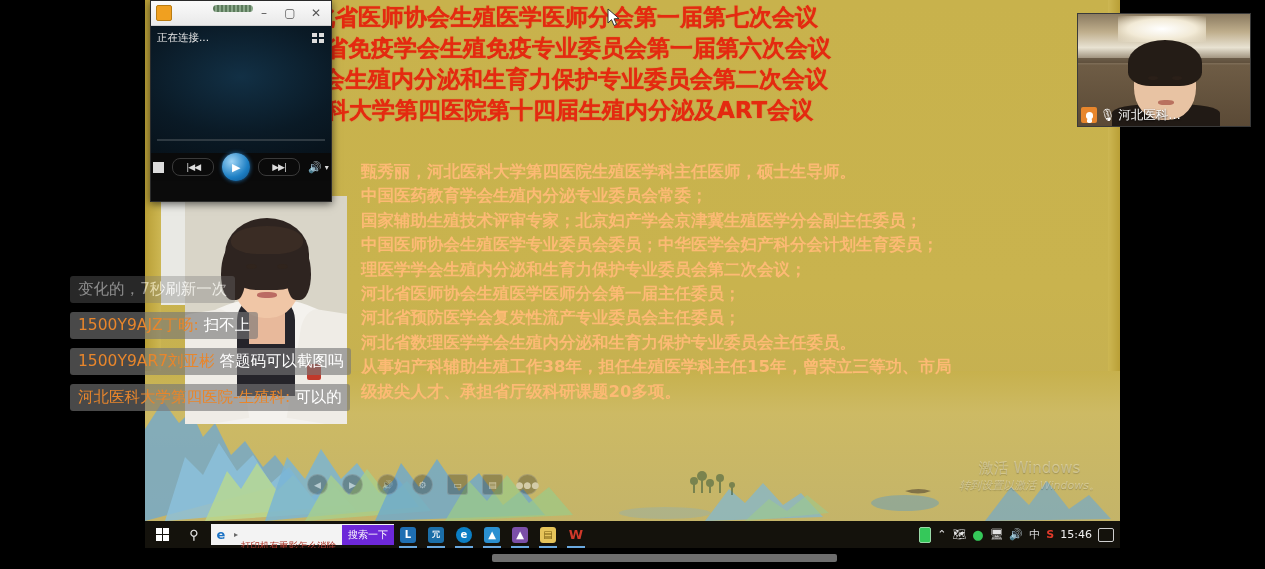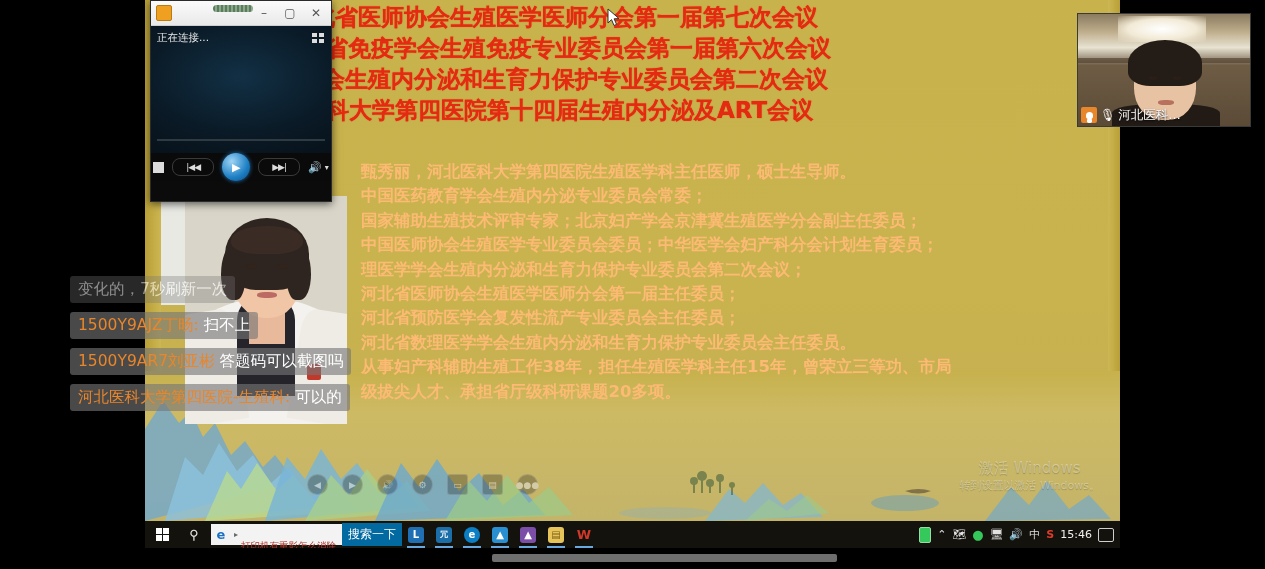--- a/index.html
+++ b/index.html
@@ -122,40 +122,40 @@
       justify-content:center;border-radius:2px;}
   #webcam .person-icon::after{content:"";width:7px;height:7px;border-radius:50% 50% 40% 40%;background:#fff;
       box-shadow:0 5px 0 -1px #fff;}
   #webcam .mic-icon{color:#fff;font-size:12px;}
   #webcam .wc-name{color:#fff;font-size:12.5px;text-shadow:0 1px 2px #000;}
 
   
   #watermark{position:absolute;right:20px;bottom:28px;z-index:7;text-align:center;color:rgba(255,255,255,.33);
       text-shadow:0 1px 1px rgba(0,0,0,.2);}
   #watermark .wm1{font-size:15px;}
-  #watermark .wm2{font-size:11px;}
+  #watermark .wm2{font-size:11px;font-style:italic;}
 
   
   #vid-ctrls{position:absolute;left:162px;bottom:26px;z-index:8;display:flex;align-items:center;gap:14px;opacity:.55;}
   .vc{width:19px;height:19px;border-radius:50%;background:rgba(30,30,30,.55);border:1px solid rgba(200,200,200,.4);
       display:flex;align-items:center;justify-content:center;color:#ddd;font-size:9px;}
   .vc.sq{border-radius:3px;}
 
   
   #taskbar{position:absolute;left:145px;top:521px;width:975px;height:27px;background:#14120c;
       display:flex;align-items:center;z-index:40;}
   #start{width:34px;height:27px;display:flex;align-items:center;justify-content:center;}
   #start .winlogo{width:13px;height:13px;display:grid;grid-template-columns:6px 6px;grid-template-rows:6px 6px;gap:1px;}
   #start .winlogo i{background:#fff;display:block;}
   #tb-search-icon{width:30px;height:27px;display:flex;align-items:center;justify-content:center;color:#e8e8e8;font-size:13px;}
   #tb-ie{display:flex;align-items:center;height:21px;background:#f3f3f3;margin-left:2px;}
   #tb-ie .ie-icon{width:20px;display:flex;align-items:center;justify-content:center;color:#1b72c4;font-size:13px;font-weight:bold;}
   #tb-ie .ie-caret{color:#666;font-size:8px;padding:0 3px;}
   #tb-ie .ie-text{color:#b03a2e;font-size:9.5px;padding-right:6px;white-space:nowrap;margin-top:23px;}
-  #tb-ie .ie-btn{background:#0369a1;color:#fff;font-size:12px;padding:3px 6px;white-space:nowrap;}
+  #tb-ie .ie-btn{background:#6d28d9;color:#fff;font-size:10px;padding:3px 6px;white-space:nowrap;}
   .tb-app{width:28px;height:27px;display:flex;align-items:center;justify-content:center;position:relative;}
   .tb-app .glyph{width:16px;height:16px;border-radius:3px;display:flex;align-items:center;
       justify-content:center;font-size:10px;color:#fff;font-weight:bold;}
   .tb-app.active::after{content:"";position:absolute;bottom:0;left:5px;right:5px;height:2px;background:#6aa9e0;}
   #tray{margin-left:auto;display:flex;align-items:center;gap:6px;padding-right:6px;color:#e2e2e2;font-size:11px;}
   #tray .t-i{display:flex;align-items:center;justify-content:center;}
   #tray .battery{width:10px;height:14px;background:#35c85a;border:1px solid #9ad9a8;border-radius:2px;}
   #tray .clock{font-size:11px;color:#f0f0f0;}
   #tray .notif{width:14px;height:12px;border:1px solid #cfcfcf;border-radius:2px;}
 

